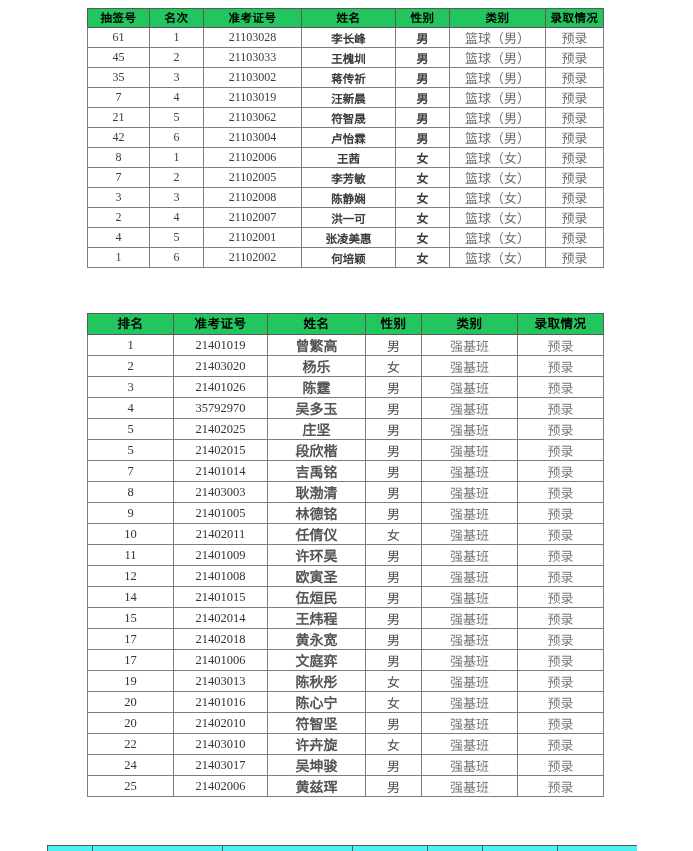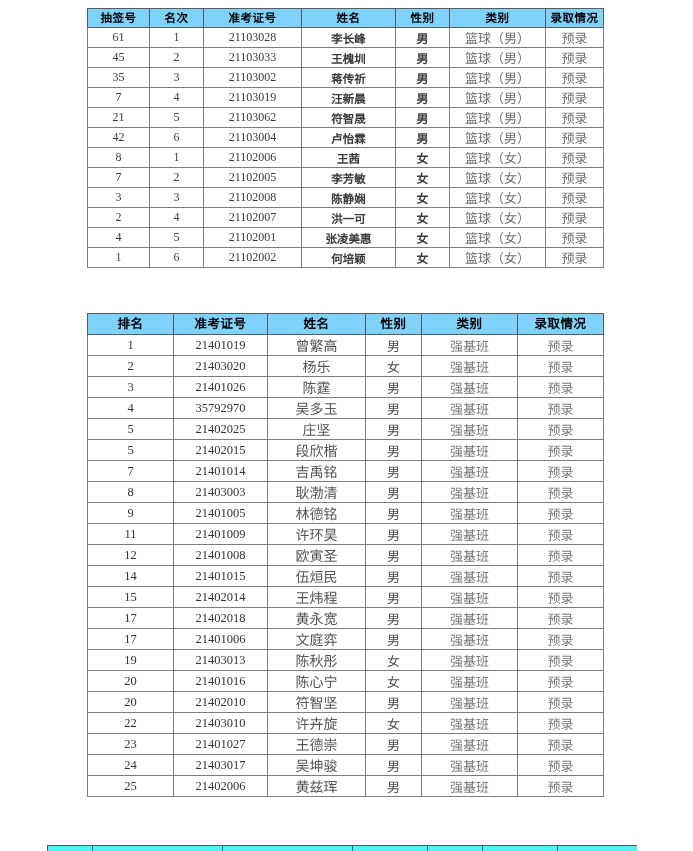--- a/index.html
+++ b/index.html
@@ -35,21 +35,21 @@
     border: 1px solid #7d7d7d;
     padding: 0;
     text-align: center;
     vertical-align: middle;
     font-weight: normal;
     white-space: nowrap;
     overflow: hidden;
   }
 
   table.grid thead th {
-    background: #7dd3fc;
+    background: #22c55e;
     color: #000000;
     font-weight: bold;
     font-family: "DejaVu Sans", "Liberation Sans", sans-serif;
     font-size: 11.5px;
     letter-spacing: 0.5px;
     border: 1px solid #5a5a5a;
   }
 
   table.grid tbody td {
     font-size: 12px;
@@ -111,21 +111,21 @@
   #table-two thead th { height: 20px; line-height: 20px; font-size: 12.5px; }
   #table-two tbody tr { height: 21px; }
   #table-two col.c1 { width: 86px; }
   #table-two col.c2 { width: 94px; }
   #table-two col.c3 { width: 98px; }
   #table-two col.c4 { width: 56px; }
   #table-two col.c5 { width: 96px; }
   #table-two col.c6 { width: 86px; }
   #table-two td.name {
     font-family: "Liberation Serif", "DejaVu Serif", serif;
-    font-weight: normal;
+    font-weight: bold;
     font-size: 14px;
     color: #555555;
   }
   #table-two td.sex {
     font-family: "Liberation Serif", "DejaVu Serif", serif;
     font-size: 13px;
     color: #4d4d4d;
   }
   #table-two td.cat, #table-two td.status {
     font-family: "Liberation Serif", "DejaVu Serif", serif;
@@ -388,20 +388,28 @@
           </tr>
           <tr>
             <td class="num">9</td>
             <td class="id">21401005</td>
             <td class="name">林德铭</td>
             <td class="sex">男</td>
             <td class="cat">强基班</td>
             <td class="status">预录</td>
           </tr>
           <tr>
+            <td class="num">10</td>
+            <td class="id">21402011</td>
+            <td class="name">任倩仪</td>
+            <td class="sex">女</td>
+            <td class="cat">强基班</td>
+            <td class="status">预录</td>
+          </tr>
+          <tr>
             <td class="num">11</td>
             <td class="id">21401009</td>
             <td class="name">许环昊</td>
             <td class="sex">男</td>
             <td class="cat">强基班</td>
             <td class="status">预录</td>
           </tr>
           <tr>
             <td class="num">12</td>
             <td class="id">21401008</td>
@@ -464,28 +472,20 @@
             <td class="name">符智坚</td>
             <td class="sex">男</td>
             <td class="cat">强基班</td>
             <td class="status">预录</td>
           </tr>
           <tr>
             <td class="num">22</td>
             <td class="id">21403010</td>
             <td class="name">许卉旋</td>
             <td class="sex">女</td>
-            <td class="cat">强基班</td>
-            <td class="status">预录</td>
-          </tr>
-          <tr>
-            <td class="num">23</td>
-            <td class="id">21401027</td>
-            <td class="name">王德崇</td>
-            <td class="sex">男</td>
             <td class="cat">强基班</td>
             <td class="status">预录</td>
           </tr>
           <tr>
             <td class="num">24</td>
             <td class="id">21403017</td>
             <td class="name">吴坤骏</td>
             <td class="sex">男</td>
             <td class="cat">强基班</td>
             <td class="status">预录</td>

